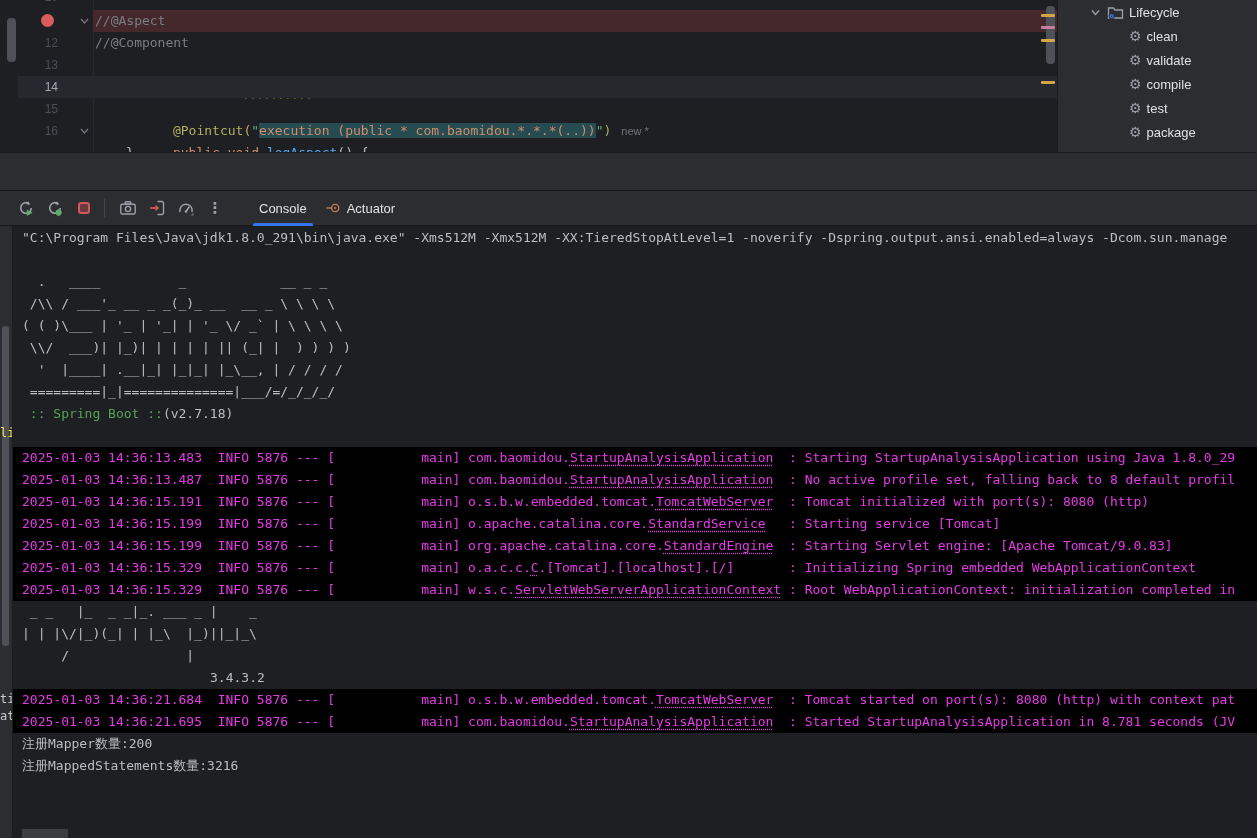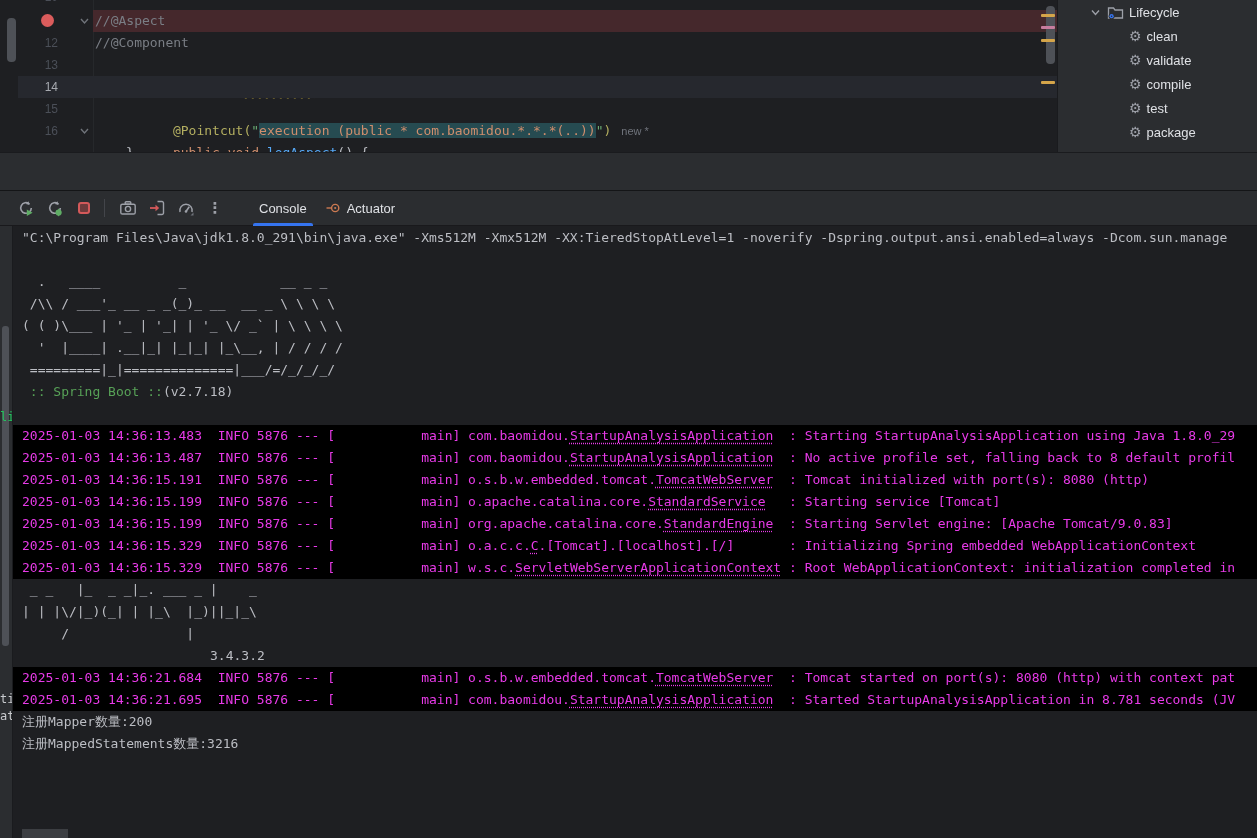--- a/index.html
+++ b/index.html
@@ -246,31 +246,32 @@
         <line x1="1.5" y1="7" x2="6.2" y2="7" stroke="#cc7a52" stroke-width="1.4"></line>
       </svg>
     </span>
     <span>Actuator</span>
   </div>
 </div>
 
 <div class="console">
   <div class="c-strip">
     <div class="c-thumb"></div>
-    <span class="frag" style="top:184px;color:#22c55e">li</span>
+    <span class="frag" style="top:200px;color:#fde047">li</span>
     <span class="frag" style="top:466px;color:#c8cace">ti</span>
     <span class="frag" style="top:483px;color:#c8cace">ati</span>
   </div>
 
   <div class="c-stack">
     <div class="c-row">"C:\Program Files\Java\jdk1.8.0_291\bin\java.exe" -Xms512M -Xmx512M -XX:TieredStopAtLevel=1 -noverify -Dspring.output.ansi.enabled=always -Dcom.sun.manage</div>
     <div class="c-row"></div>
     <div class="c-row">  .   ____          _            __ _ _</div>
     <div class="c-row"> /\\ / ___'_ __ _ _(_)_ __  __ _ \ \ \ \</div>
     <div class="c-row">( ( )\___ | '_ | '_| | '_ \/ _` | \ \ \ \</div>
+    <div class="c-row"> \\/  ___)| |_)| | | | | || (_| |  ) ) ) )</div>
     <div class="c-row">  '  |____| .__|_| |_|_| |_\__, | / / / /</div>
     <div class="c-row"> =========|_|==============|___/=/_/_/_/</div>
     <div class="c-row"><span class="green"> :: Spring Boot ::</span><span class="ver-pad">(v2.7.18)</span></div>
     <div class="c-row"></div>
 
     <div class="c-row log"><span>2025-01-03 14:36:13.483  INFO 5876 --- [           main] com.baomidou.</span><span class="link">StartupAnalysisApplication</span><span>  : Starting StartupAnalysisApplication using Java 1.8.0_29</span></div>
     <div class="c-row log"><span>2025-01-03 14:36:13.487  INFO 5876 --- [           main] com.baomidou.</span><span class="link">StartupAnalysisApplication</span><span>  : No active profile set, falling back to 8 default profil</span></div>
     <div class="c-row log"><span>2025-01-03 14:36:15.191  INFO 5876 --- [           main] o.s.b.w.embedded.tomcat.</span><span class="link">TomcatWebServer</span><span>  : Tomcat initialized with port(s): 8080 (http)</span></div>
     <div class="c-row log"><span>2025-01-03 14:36:15.199  INFO 5876 --- [           main] o.apache.catalina.core.</span><span class="link">StandardService</span><span>   : Starting service [Tomcat]</span></div>
     <div class="c-row log"><span>2025-01-03 14:36:15.199  INFO 5876 --- [           main] org.apache.catalina.core.</span><span class="link">StandardEngine</span><span>  : Starting Servlet engine: [Apache Tomcat/9.0.83]</span></div>

